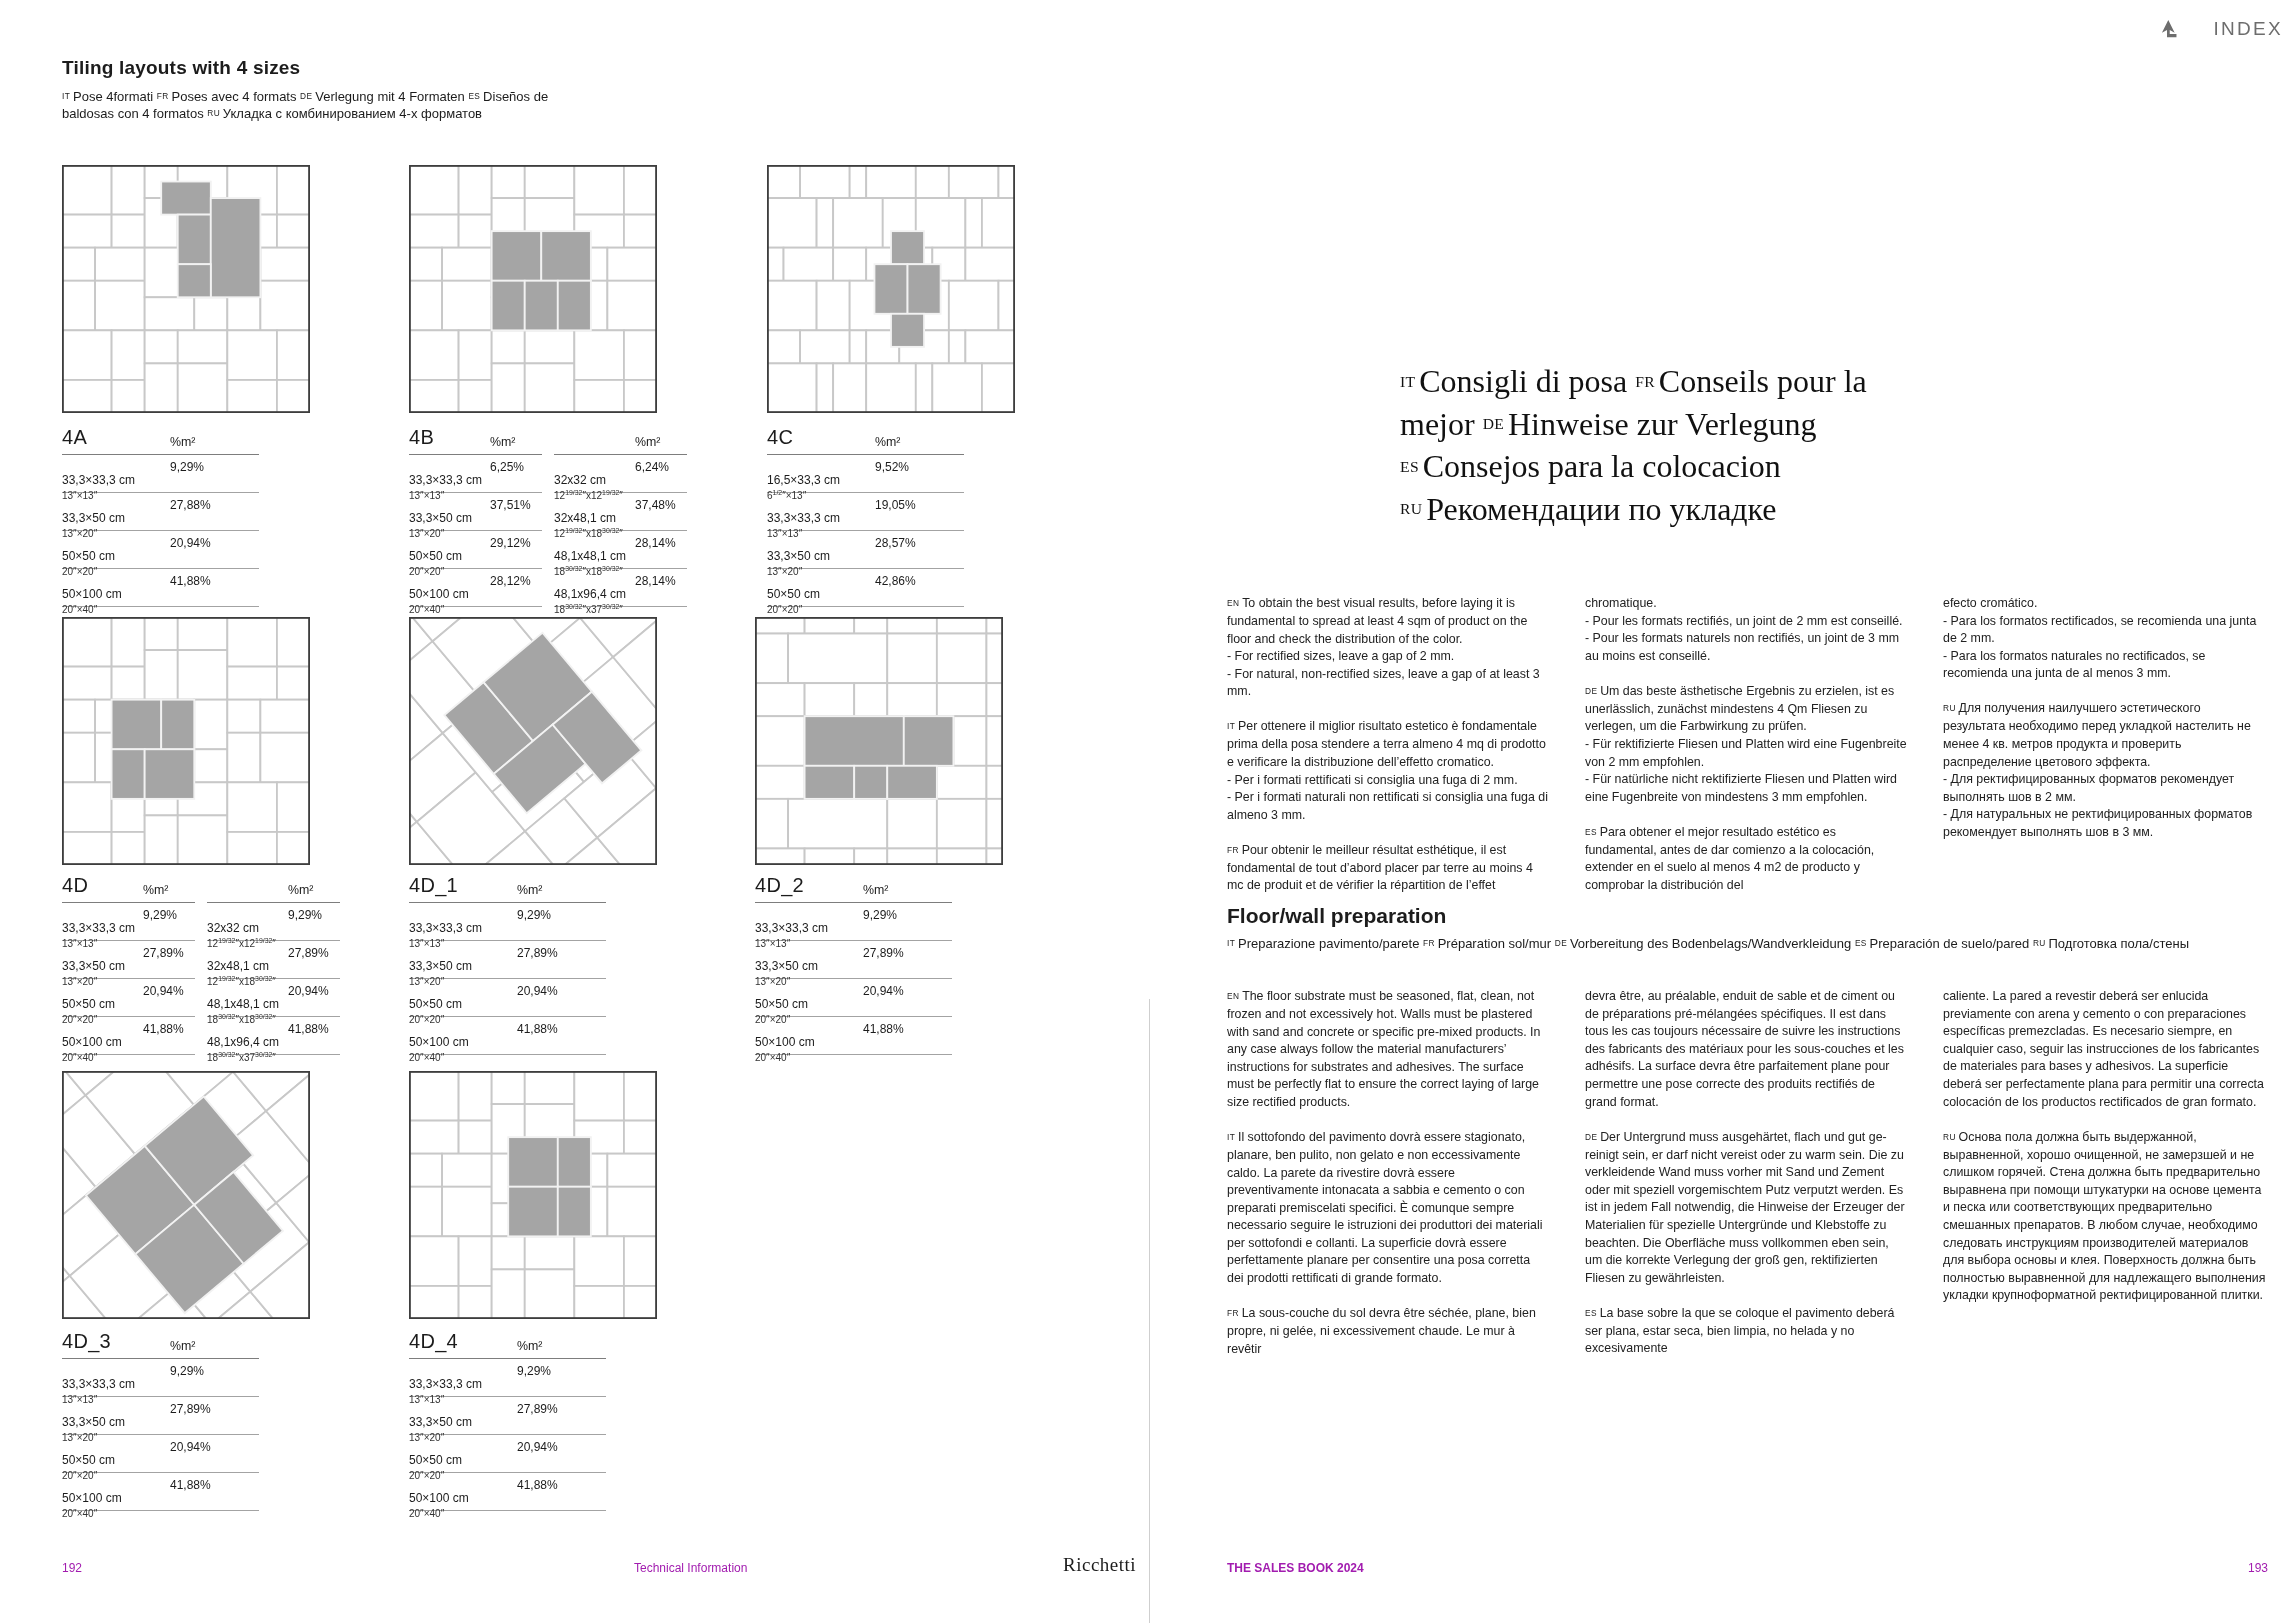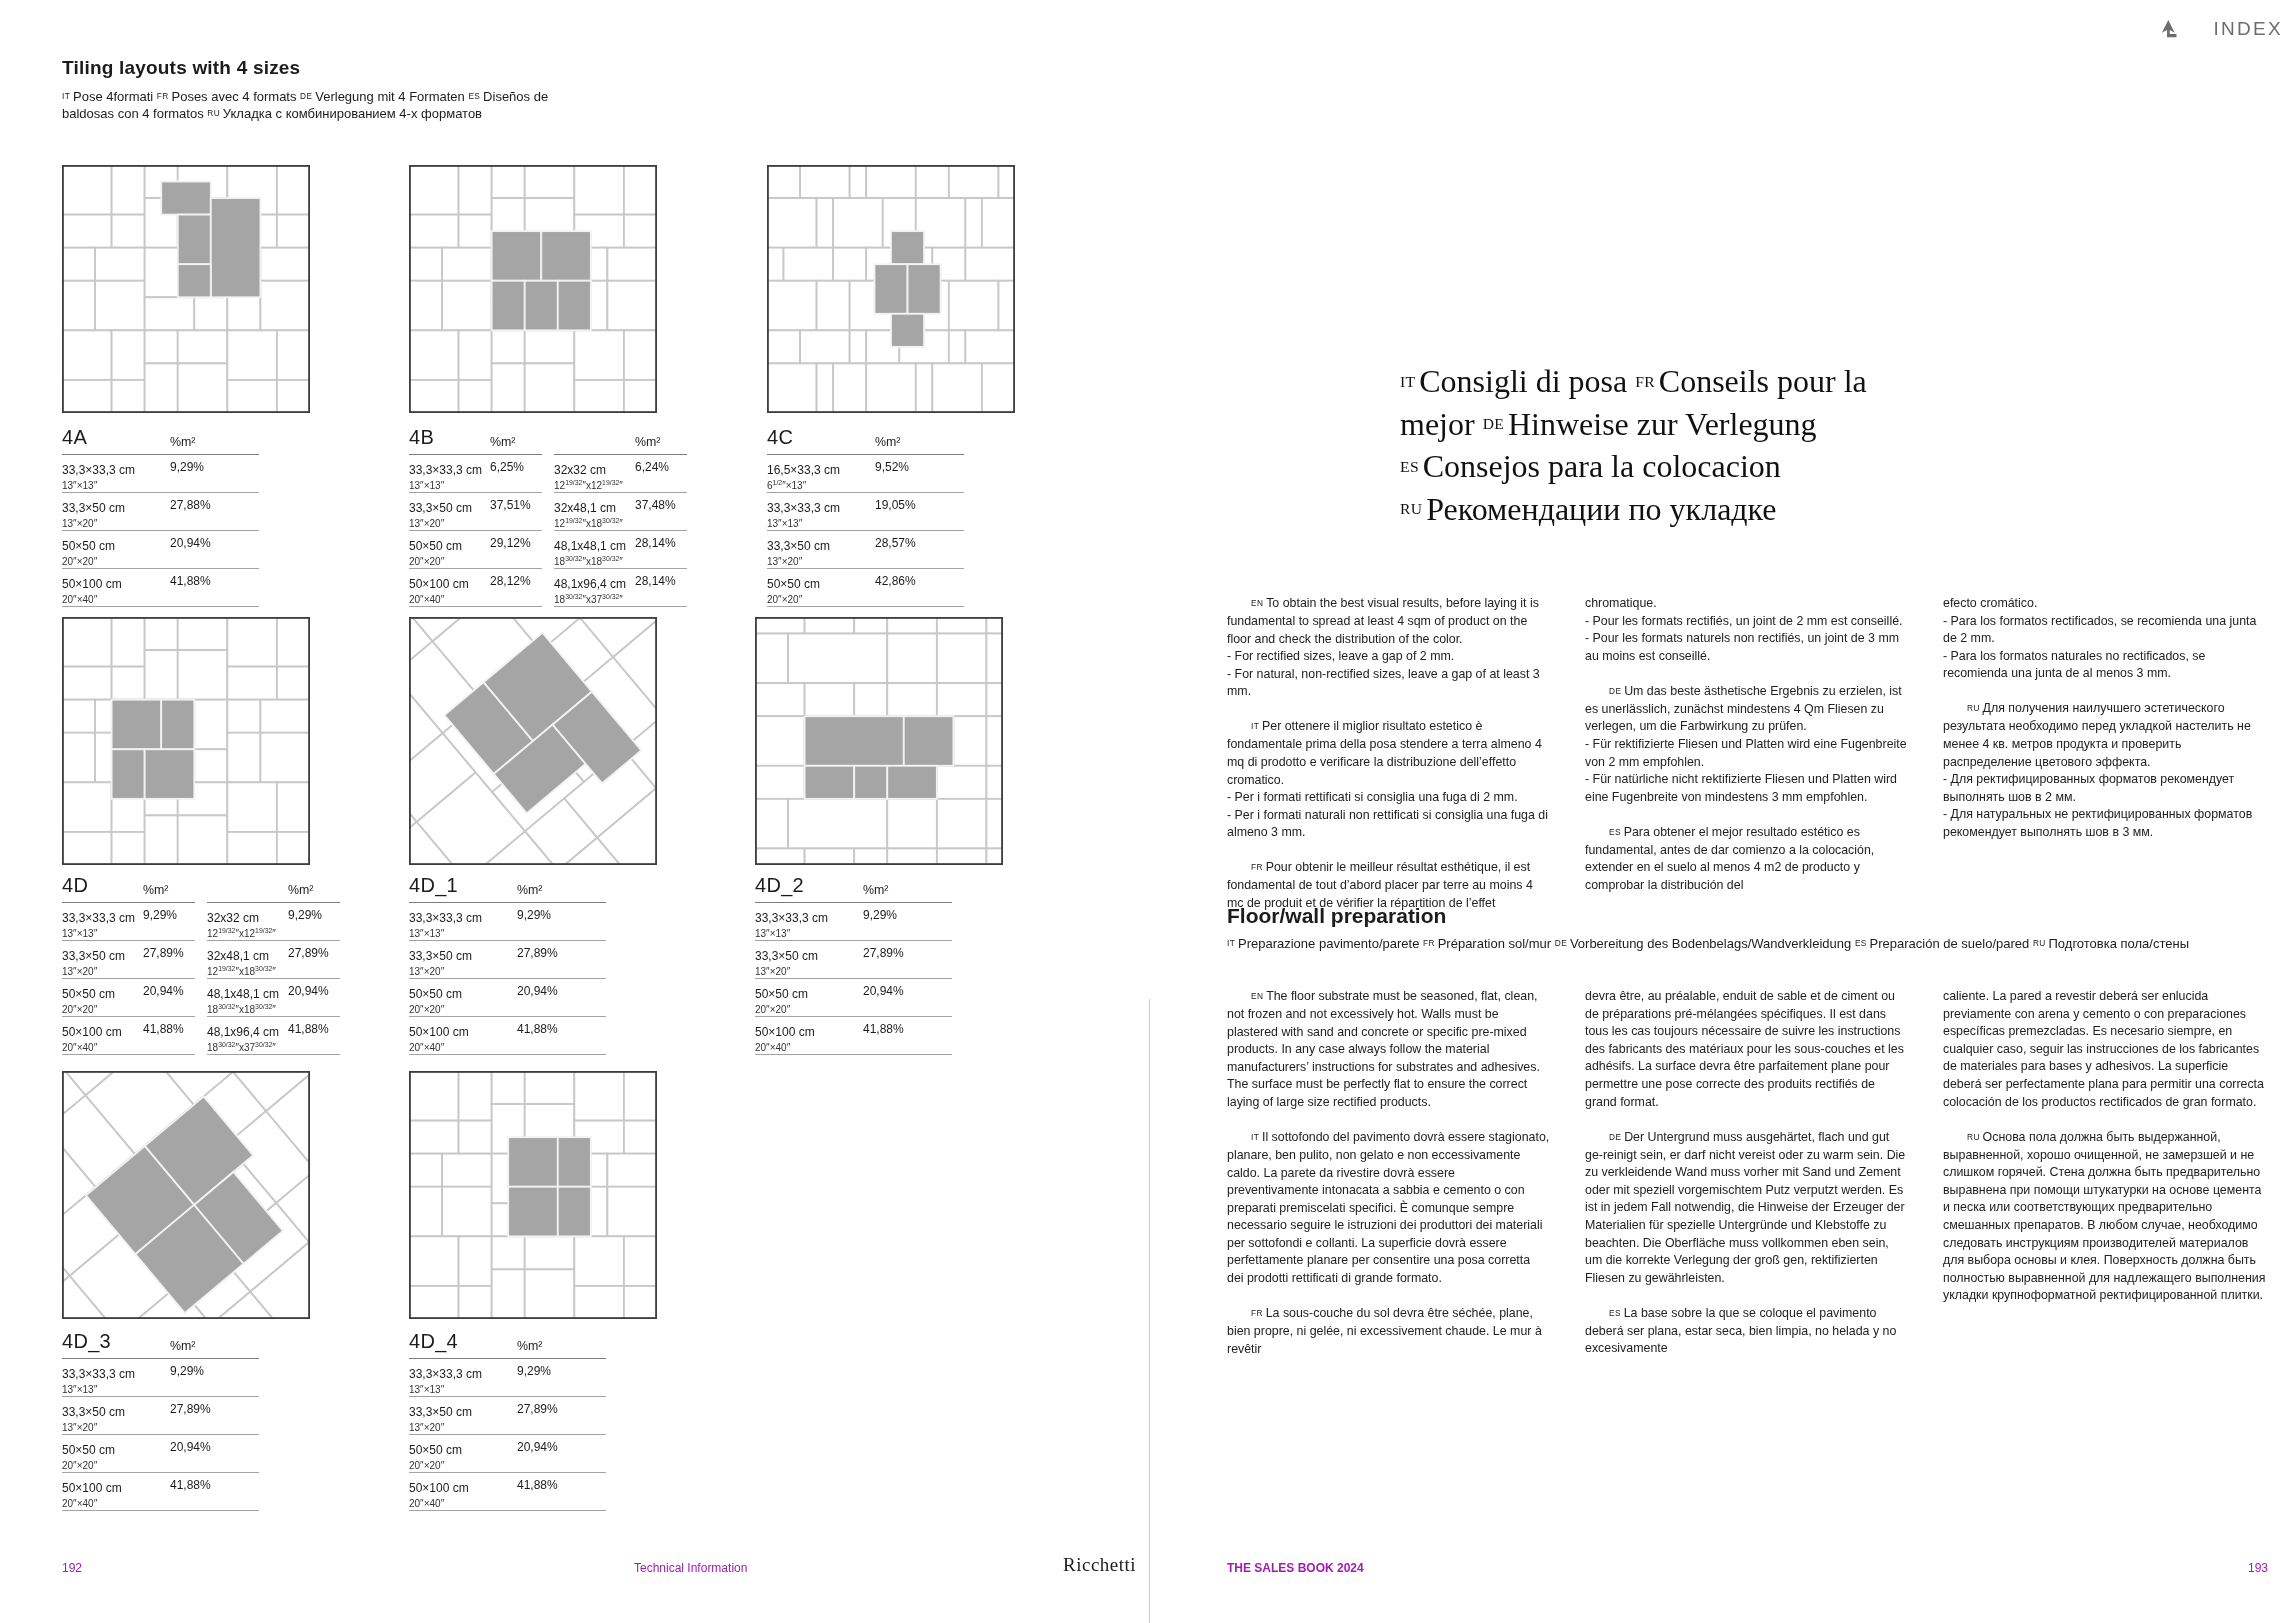--- a/index.html
+++ b/index.html
@@ -13,37 +13,37 @@
   .lang{font-size:8.3px;letter-spacing:0.4px;margin-right:2.8px;vertical-align:1.8px;font-weight:400;}
 
   
   .lay-group{position:absolute;}
   .ltable{position:absolute;display:flex;gap:12px;}
   .subcol{position:relative;}
   .sc-head{position:relative;height:30px;border-bottom:1.8px solid #7d7d7d;}
   .lt-id{position:absolute;left:0;top:1.8px;font-size:20px;font-weight:400;letter-spacing:0.3px;}
   .scm{position:absolute;bottom:4.6px;font-size:12.4px;}
   .srow{position:relative;height:38px;border-bottom:0.9px solid #a3a3a3;box-sizing:border-box;}
-  .ssize{position:absolute;left:0;top:9px;font-size:12px;line-height:13.8px;}
+  .ssize{position:absolute;left:0;top:19px;font-size:12px;line-height:13.8px;}
   .sin{font-size:10px;margin-top:0.9px;color:#333;}
   .sin sup,.ssize sup{font-size:6.9px;}
   .spct{position:absolute;top:4.6px;font-size:12px;}
 
   
   .index-link{display:flex;align-items:center;gap:5.5px;color:#6d6d6d;font-size:19px;
               letter-spacing:2.3px;font-weight:500;cursor:pointer;}
   .big-title{width:1029px;text-align:center;font-size:58px;line-height:70px;font-weight:700;
              letter-spacing:0.5px;color:#111;}
   .subtitle-serif{font-family:"Liberation Serif","DejaVu Serif",serif;font-size:32px;
                   line-height:42px;color:#111;width:537px;}
   .subtitle-serif .lang{font-size:15.6px;vertical-align:5.5px;margin-right:3.7px;}
   .section-title{font-size:21px;font-weight:700;}
   .bodycol{width:323px;font-size:12.4px;line-height:17.6px;color:#222;}
   .bodycol p{margin:0 0 17.4px 0;}
-  .bodycol .lang{vertical-align:1.4px;margin-left:24px;}
+  .bodycol .lang{vertical-align:1.4px;}
   .footer-txt{font-size:12px;color:#a21caf;}
   .brand{font-family:"Liberation Serif","DejaVu Serif",serif;font-size:19px;letter-spacing:0.5px;}
   .gutter{width:0.9px;background:#cfcfcf;}
   sup{line-height:0;}
 </style>
 </head>
 <body>
 
 <div id="page">
 

